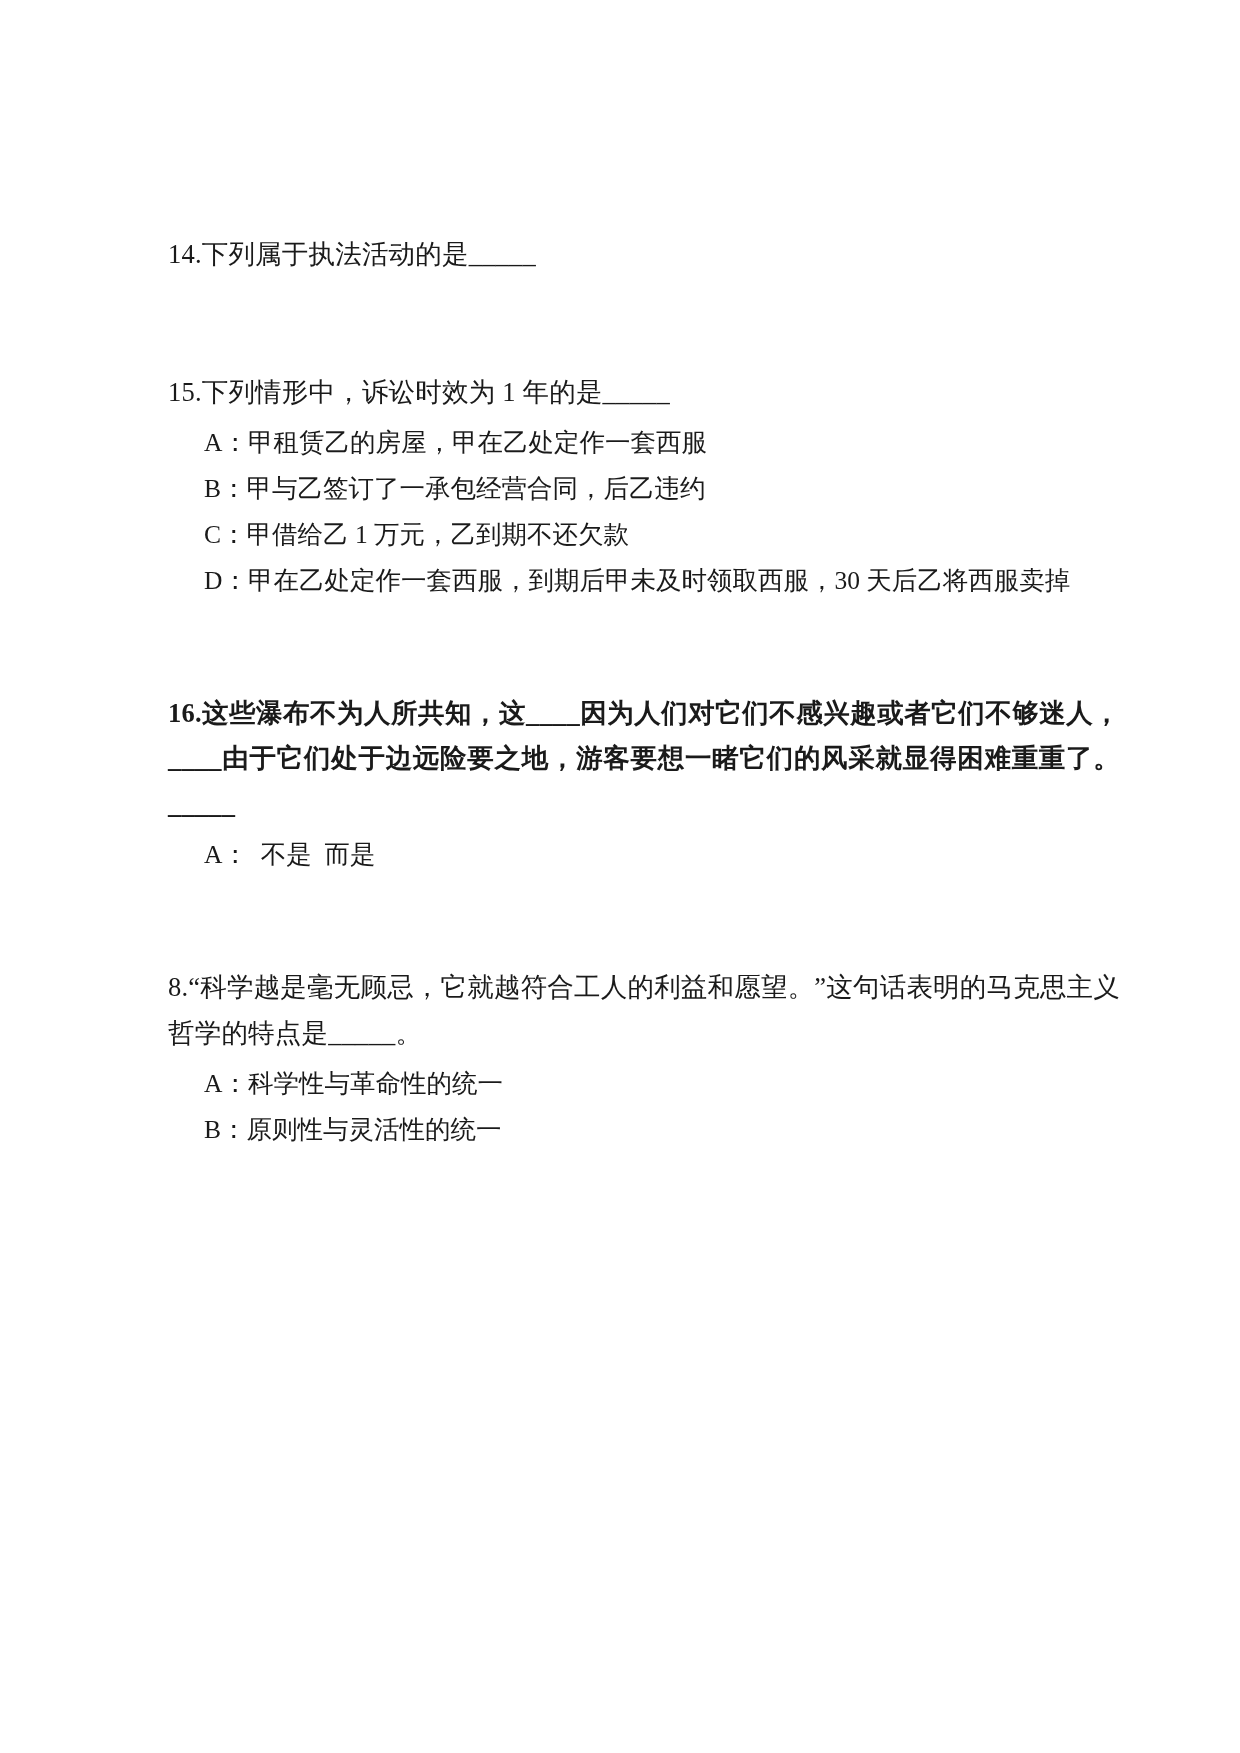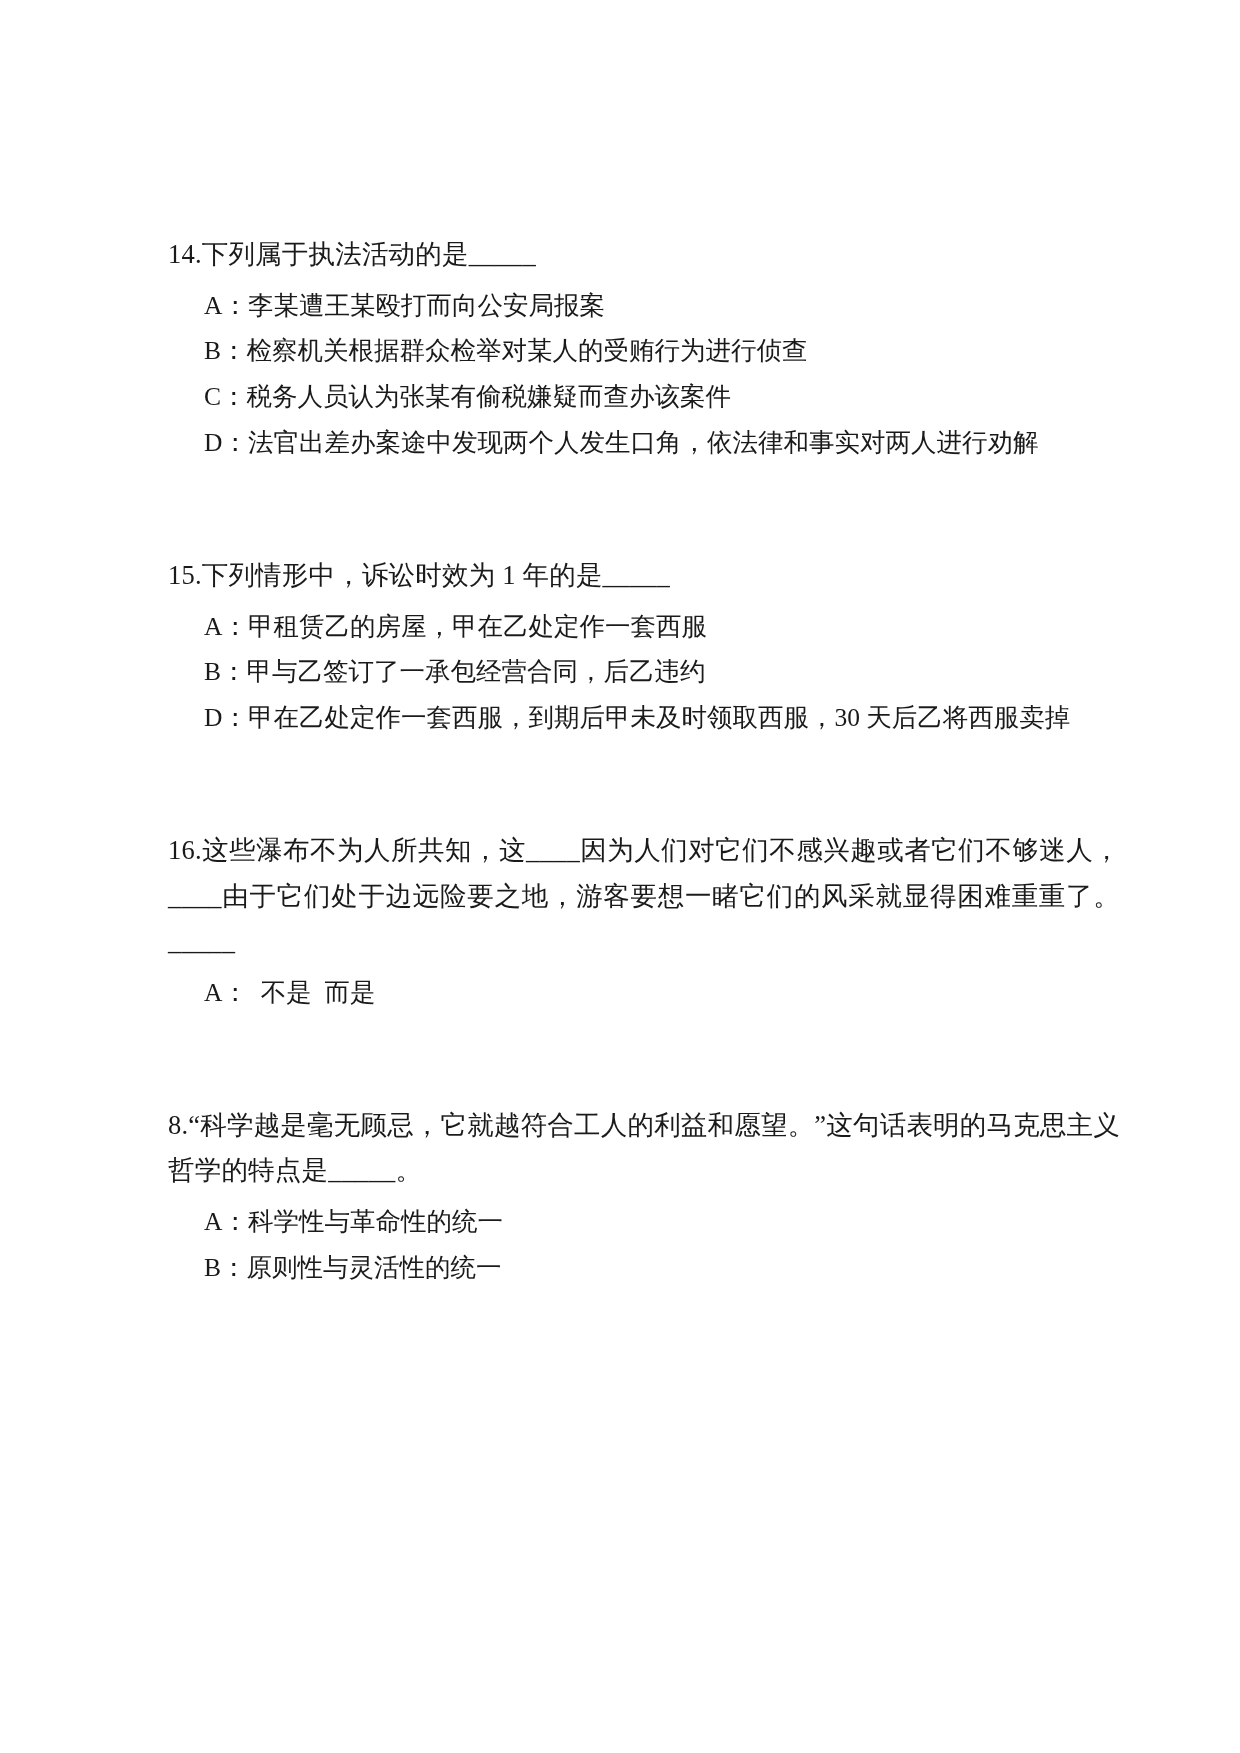--- a/index.html
+++ b/index.html
@@ -43,44 +43,40 @@
     margin: 0 0 2px 0;
     padding-left: 36px;
     text-align: justify;
     text-justify: inter-ideograph;
     white-space: pre-wrap;
   }
   .gap-lg { height: 86px; }
 
   .stem-indent-wrap {
     text-indent: 0;
+    font-weight: bold;
   }
 </style>
 </head>
 <body>
 
 <div class="page">
 
   <div class="question-block">
     <p class="q-stem">14.下列属于执法活动的是_____</p>
-    <ul class="options">
-      <li class="option">A：李某遭王某殴打而向公安局报案</li>
-      <li class="option">B：检察机关根据群众检举对某人的受贿行为进行侦查</li>
-      <li class="option">C：税务人员认为张某有偷税嫌疑而查办该案件</li>
-      <li class="option">D：法官出差办案途中发现两个人发生口角，依法律和事实对两人进行劝解</li>
-    </ul>
   </div>
 
   <div class="gap-lg"></div>
 
   <div class="question-block">
     <p class="q-stem">15.下列情形中，诉讼时效为 1 年的是_____</p>
     <ul class="options">
       <li class="option">A：甲租赁乙的房屋，甲在乙处定作一套西服</li>
       <li class="option">B：甲与乙签订了一承包经营合同，后乙违约</li>
+      <li class="option">C：甲借给乙 1 万元，乙到期不还欠款</li>
       <li class="option">D：甲在乙处定作一套西服，到期后甲未及时领取西服，30 天后乙将西服卖掉</li>
     </ul>
   </div>
 
   <div class="gap-lg"></div>
 
   <div class="question-block">
     <p class="q-stem stem-indent-wrap">16.这些瀑布不为人所共知，这____因为人们对它们不感兴趣或者它们不够迷人，____由于它们处于边远险要之地，游客要想一睹它们的风采就显得困难重重了。_____</p>
     <ul class="options">
       <li class="option">A：  不是  而是</li>

